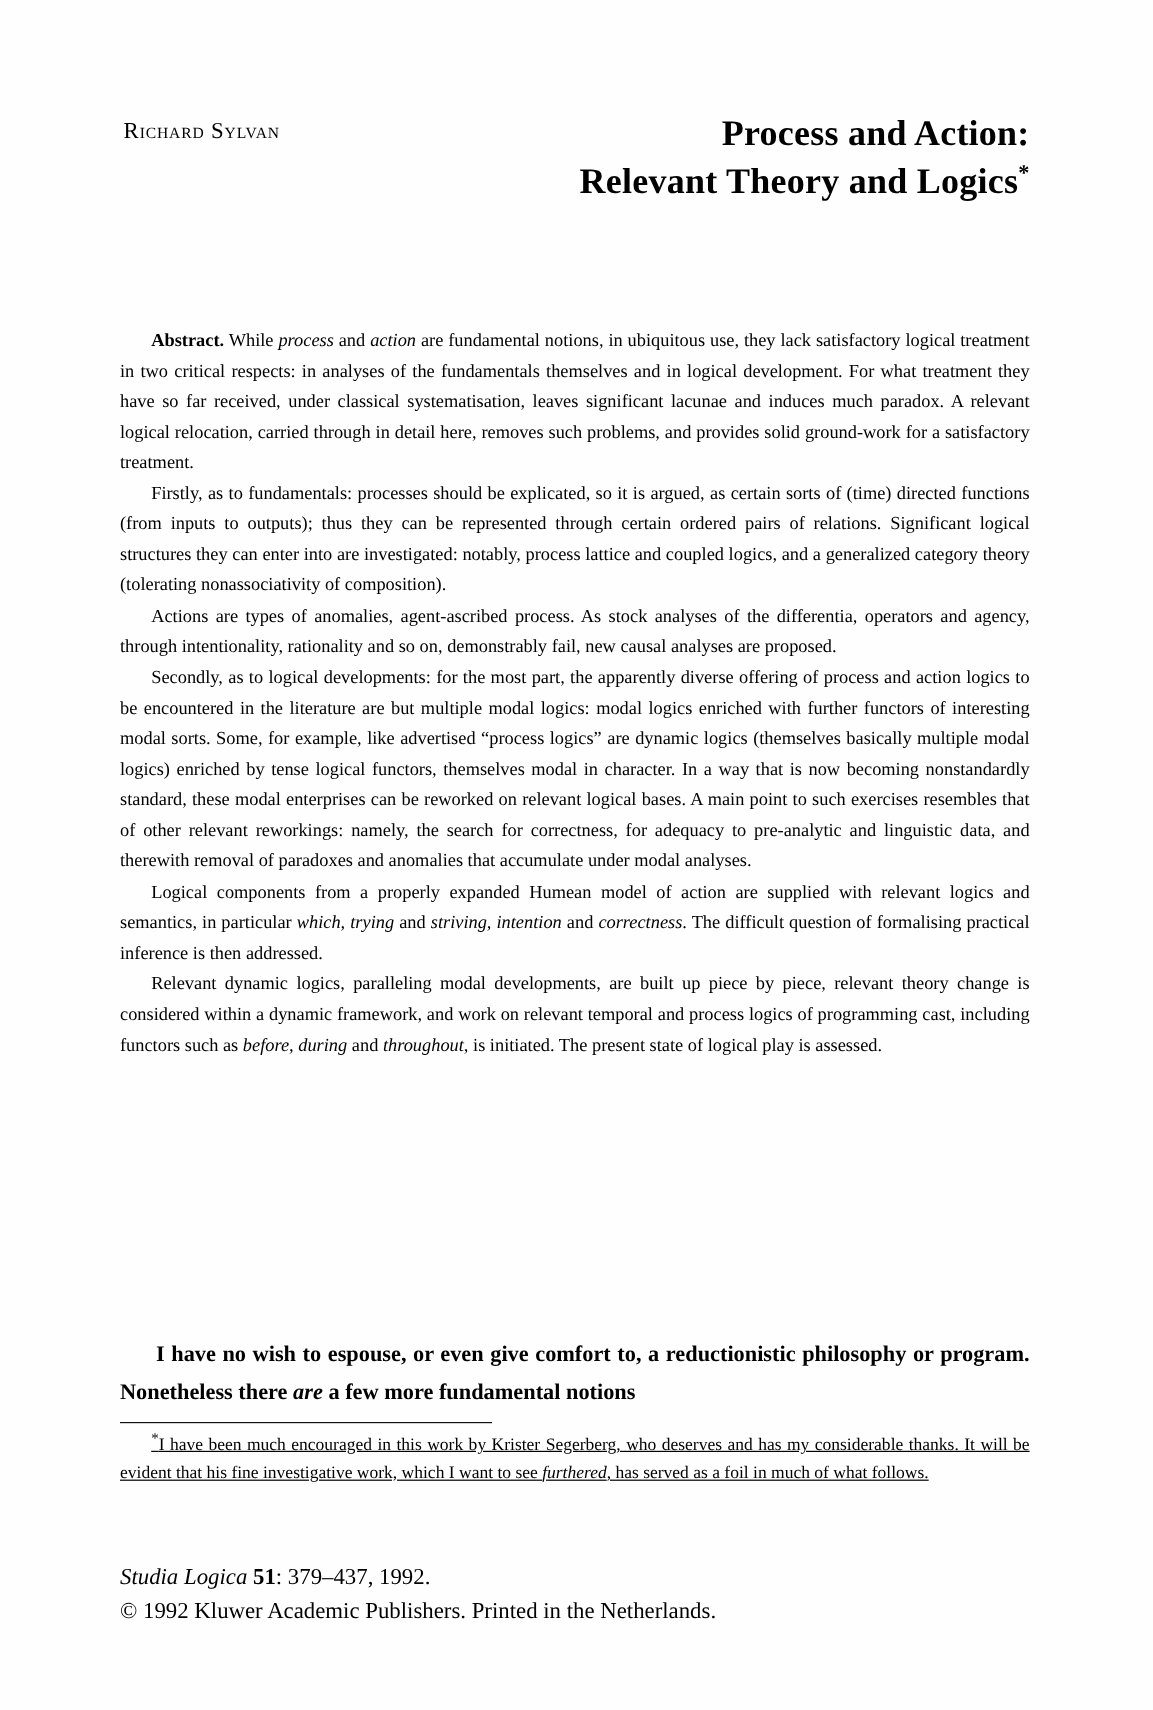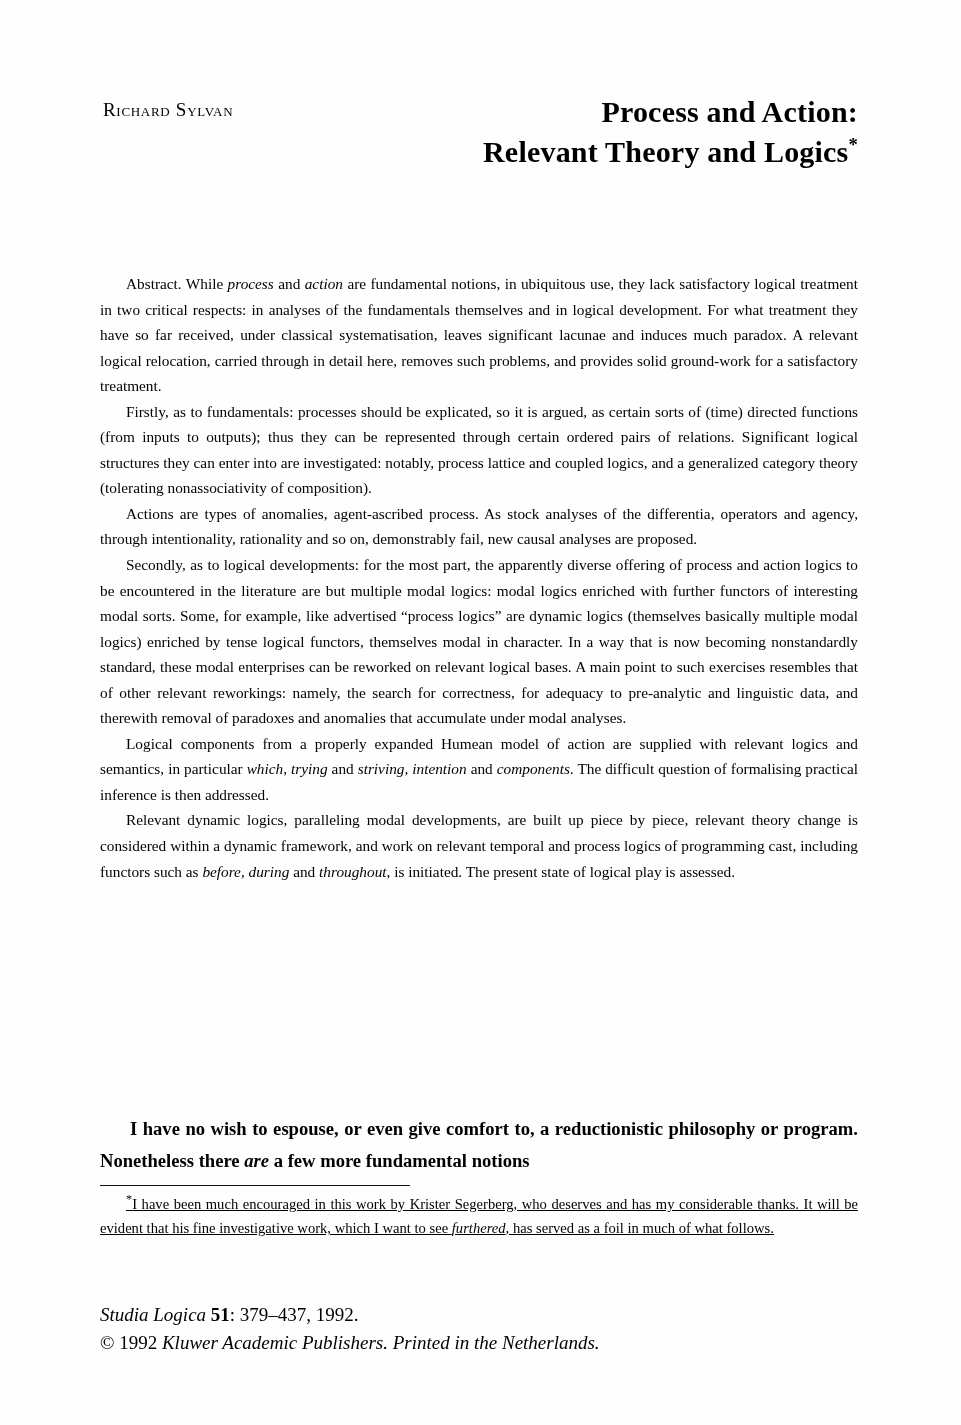--- a/index.html
+++ b/index.html
@@ -72,21 +72,21 @@
     text-justify: inter-word;
   }
   .abstract p {
     margin: 0;
     text-indent: 26px;
   }
   .abstract p.lead {
     text-indent: 26px;
   }
   .abstract .lead-label {
-    font-weight: normal;
+    font-weight: bold;
   }
 
   
   .body-text {
     position: absolute;
     left: 0;
     top: 1113px;
     width: 758px;
     font-size: 18.6px;
     line-height: 31.5px;
@@ -141,21 +141,20 @@
   .journal-footer .line {
     white-space: nowrap;
   }
   .journal-footer .jtitle {
     font-style: italic;
   }
   .journal-footer .jvol {
     font-weight: bold;
   }
   .journal-footer .pub {
-    font-style: italic;
   }
 
   em.it { font-style: italic; }
 </style>
 </head>
 <body>
 
 <div class="page">
   <div class="content">
 
@@ -169,21 +168,21 @@
 
     <div class="abstract">
       <p class="lead"><span class="lead-label">Abstract.</span><span> While </span><em class="it">process</em><span> and </span><em class="it">action</em><span> are fundamental notions, in ubiquitous use, they lack satisfactory logical treatment in two critical respects: in analyses of the fundamentals themselves and in logical development. For what treatment they have so far received, under classical systematisation, leaves significant lacunae and induces much paradox. A relevant logical relocation, carried through in detail here, removes such problems, and provides solid ground-work for a satisfactory treatment.</span></p>
 
       <p>Firstly, as to fundamentals: processes should be explicated, so it is argued, as certain sorts of (time) directed functions (from inputs to outputs); thus they can be represented through certain ordered pairs of relations. Significant logical structures they can enter into are investigated: notably, process lattice and coupled logics, and a generalized category theory (tolerating nonassociativity of composition).</p>
 
       <p>Actions are types of anomalies, agent-ascribed process. As stock analyses of the differentia, operators and agency, through intentionality, rationality and so on, demonstrably fail, new causal analyses are proposed.</p>
 
       <p>Secondly, as to logical developments: for the most part, the apparently diverse offering of process and action logics to be encountered in the literature are but multiple modal logics: modal logics enriched with further functors of interesting modal sorts. Some, for example, like advertised “process logics” are dynamic logics (themselves basically multiple modal logics) enriched by tense logical functors, themselves modal in character. In a way that is now becoming nonstandardly standard, these modal enterprises can be reworked on relevant logical bases. A main point to such exercises resembles that of other relevant reworkings: namely, the search for correctness, for adequacy to pre-analytic and linguistic data, and therewith removal of paradoxes and anomalies that accumulate under modal analyses.</p>
 
-      <p><span>Logical components from a properly expanded Humean model of action are supplied with relevant logics and semantics, in particular </span><em class="it">which, trying</em><span> and </span><em class="it">striving, intention</em><span> and </span><em class="it">components</em><span>. The difficult question of formalising practical inference is then addressed.</span></p>
+      <p><span>Logical components from a properly expanded Humean model of action are supplied with relevant logics and semantics, in particular </span><em class="it">which, trying</em><span> and </span><em class="it">striving, intention</em><span> and </span><em class="it">correctness</em><span>. The difficult question of formalising practical inference is then addressed.</span></p>
 
       <p><span>Relevant dynamic logics, paralleling modal developments, are built up piece by piece, relevant theory change is considered within a dynamic framework, and work on relevant temporal and process logics of programming cast, including functors such as </span><em class="it">before, during</em><span> and </span><em class="it">throughout</em><span>, is initiated. The present state of logical play is assessed.</span></p>
     </div>
 
     <div class="body-text">
       <p><span>I have no wish to espouse, or even give comfort to, a reductionistic philosophy or program. Nonetheless there </span><em class="it">are</em><span> a few more fundamental notions</span></p>
     </div>
 
     <div class="footnote-rule"></div>
     <div class="footnote">

